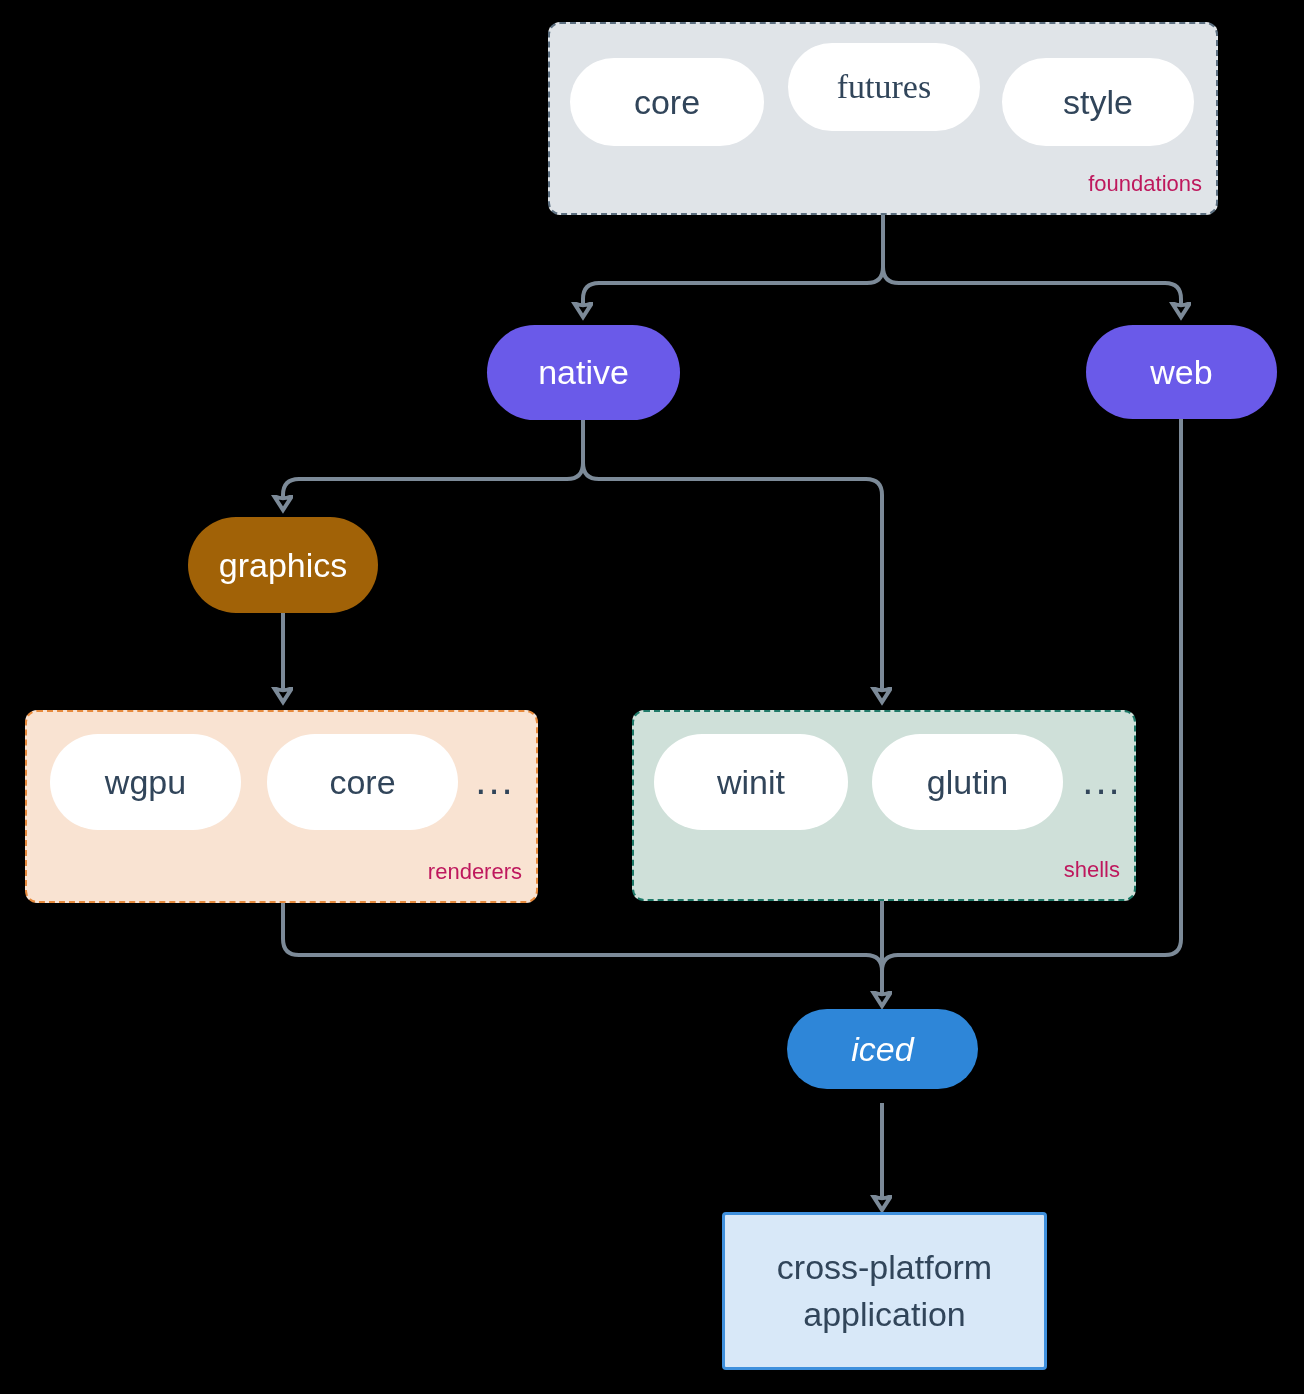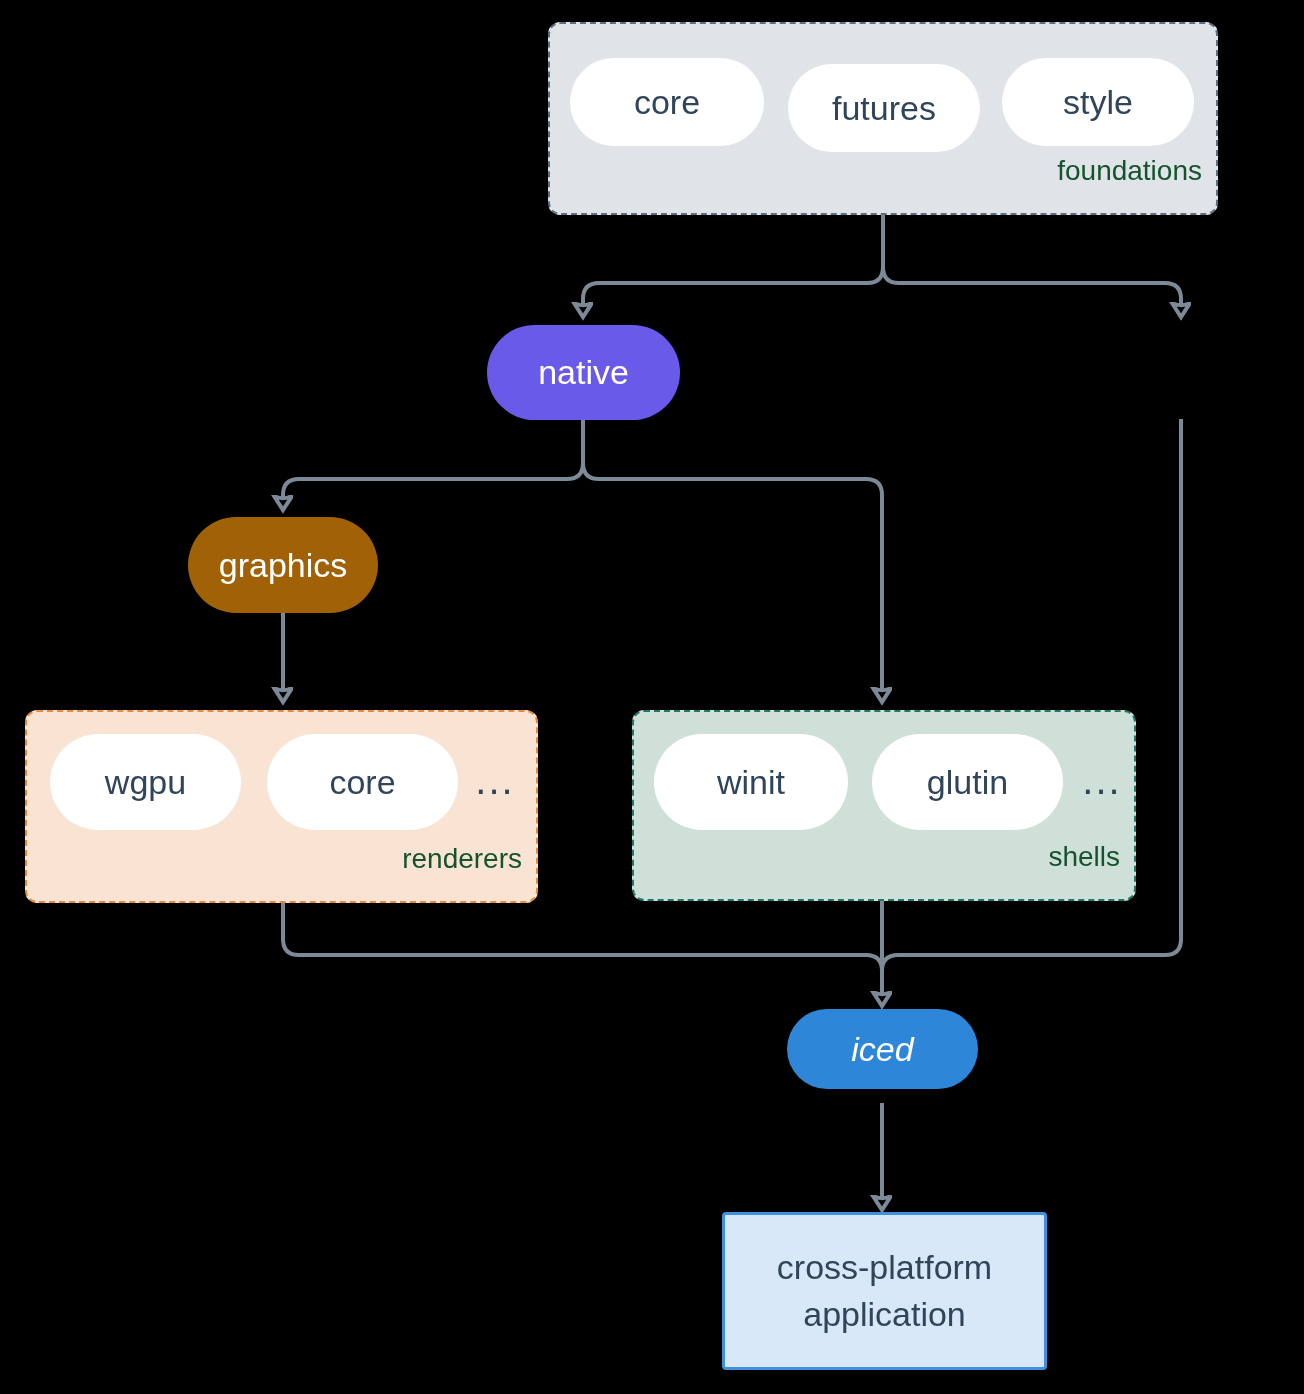--- a/index.html
+++ b/index.html
@@ -43,43 +43,43 @@
     border: 2px dashed #e78a3c;
     padding-left: 28px;
   }
   .group--shells {
     left: 632px; top: 710px; width: 504px; height: 191px;
     background: #cfe0d9;
     border: 2px dashed #1e7968;
   }
   .group-label {
     position: absolute;
-    right: 14px; bottom: 26px;
-    font-size: 28px;
-    color: #14532d;
+    right: 14px; bottom: 16px;
+    font-size: 22px;
+    color: #be185d;
   }
   
   .pill {
     position: absolute;
     display: flex;
     align-items: center;
     justify-content: center;
     background: #ffffff;
     border-radius: 999px;
     font-size: 34px;
     color: #31455a;
     box-sizing: border-box;
   }
   .pill--purple { background: #6a5ae9; color: #ffffff; }
   .pill--orange { background: #a16207; color: #ffffff; }
   .pill--blue   { background: #2e86d8; color: #ffffff; }
 
   
   .pill--core    { left: 20px;  top: 34px; width: 194px; height: 88px; }
-  .pill--futures { left: 238px; top: 40px; width: 192px; height: 88px; }
+  .pill--futures { left: 238px; top: 19px; width: 192px; height: 88px; font-family: Liberation Serif, serif; }
   .pill--style   { left: 452px; top: 34px; width: 192px; height: 88px; }
 
   
   .pill--wgpu { left: 23px;  top: 22px; width: 191px; height: 96px; }
   .pill--glow { left: 240px; top: 22px; width: 191px; height: 96px; }
 
   
   .pill--winit  { left: 20px;  top: 22px; width: 194px; height: 96px; }
   .pill--glutin { left: 238px; top: 22px; width: 191px; height: 96px; }
 
@@ -143,20 +143,21 @@
   </svg>
 
   <div class="group group--foundations">
     <div class="pill pill--core">core</div>
     <div class="pill pill--futures">futures</div>
     <div class="pill pill--style">style</div>
     <span class="group-label">foundations</span>
   </div>
 
   <div class="pill pill--purple pill--native">native</div>
+  <div class="pill pill--purple pill--web">web</div>
 
   <div class="pill pill--orange pill--graphics">graphics</div>
 
   <div class="group group--renderers">
     <div class="pill pill--wgpu">wgpu</div>
     <div class="pill pill--glow">core</div>
     <span class="ellipsis">...</span>
     <span class="group-label">renderers</span>
   </div>
 

